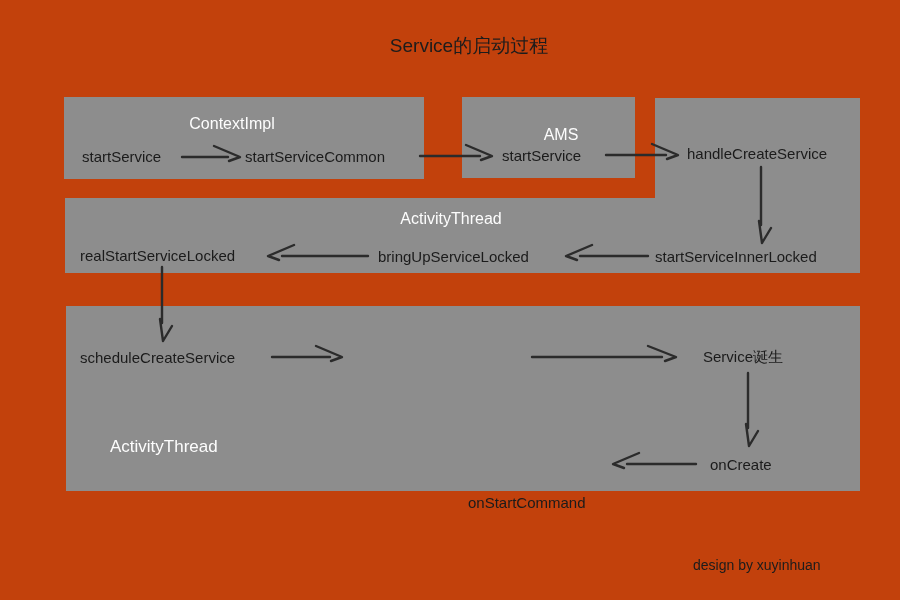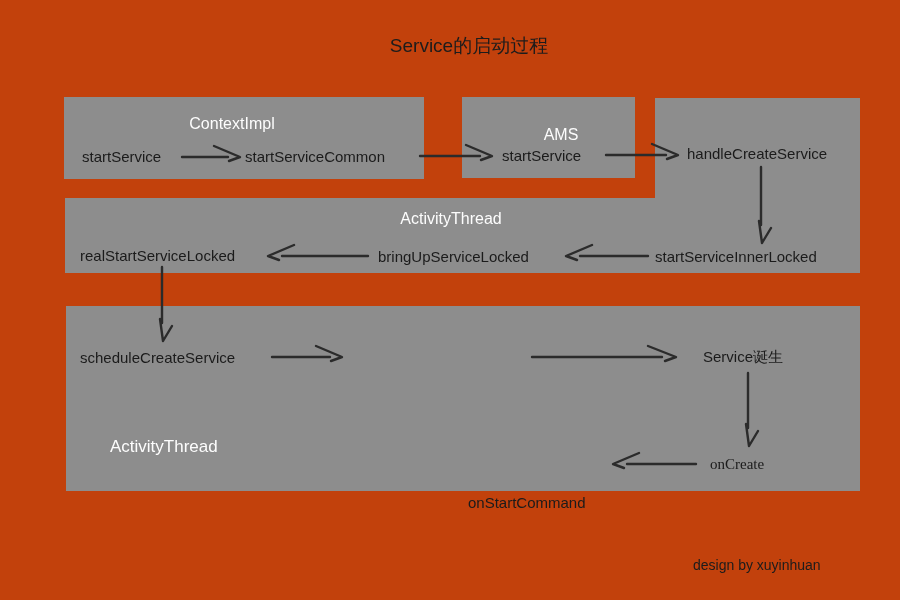--- a/index.html
+++ b/index.html
@@ -73,21 +73,21 @@
   <div class="node" style="left:82px;top:156px;">startService</div>
   <div class="node" style="left:245px;top:156px;">startServiceCommon</div>
   <div class="node" style="left:502px;top:155px;">startService</div>
   <div class="node" style="left:687px;top:153px;">handleCreateService</div>
   <div class="node" style="left:655px;top:256px;">startServiceInnerLocked</div>
   <div class="node" style="left:378px;top:256px;">bringUpServiceLocked</div>
   <div class="node" style="left:80px;top:255px;">realStartServiceLocked</div>
   <div class="node" style="left:80px;top:357px;text-align:center;">scheduleCreateService</div>
   <div class="node" style="left:703px;top:357px;">Service诞生</div>
   <div class="node" style="left:468px;top:464px;margin-top:38px;">onStartCommand</div>
-  <div class="node" style="left:710px;top:464px;font-family:Liberation Serif, serif;">onCreate</div>
+  <div class="node" style="left:710px;top:464px;">onCreate</div>
 
   <div class="credit" style="left:693px;top:565px;">design by xuyinhuan</div>
 
   <svg class="arrows" width="900" height="600" viewBox="0 0 900 600">
 
     <g>
       <line x1="182" y1="157" x2="228" y2="157"></line>
       <path d="M 214 146 L 240 157 L 229 161"></path>
     </g>
 

